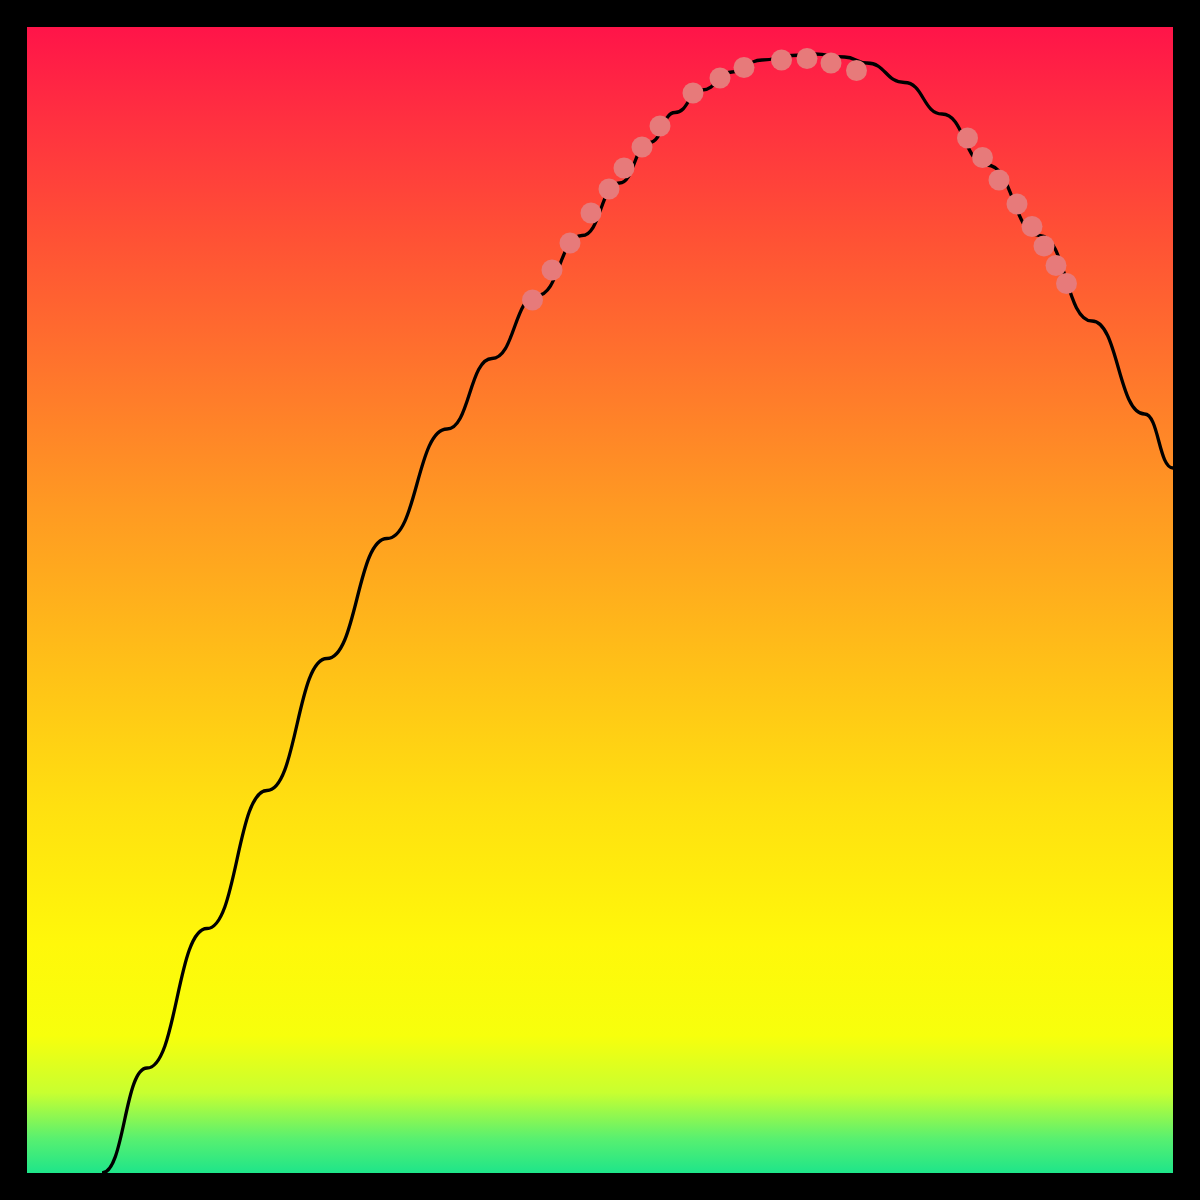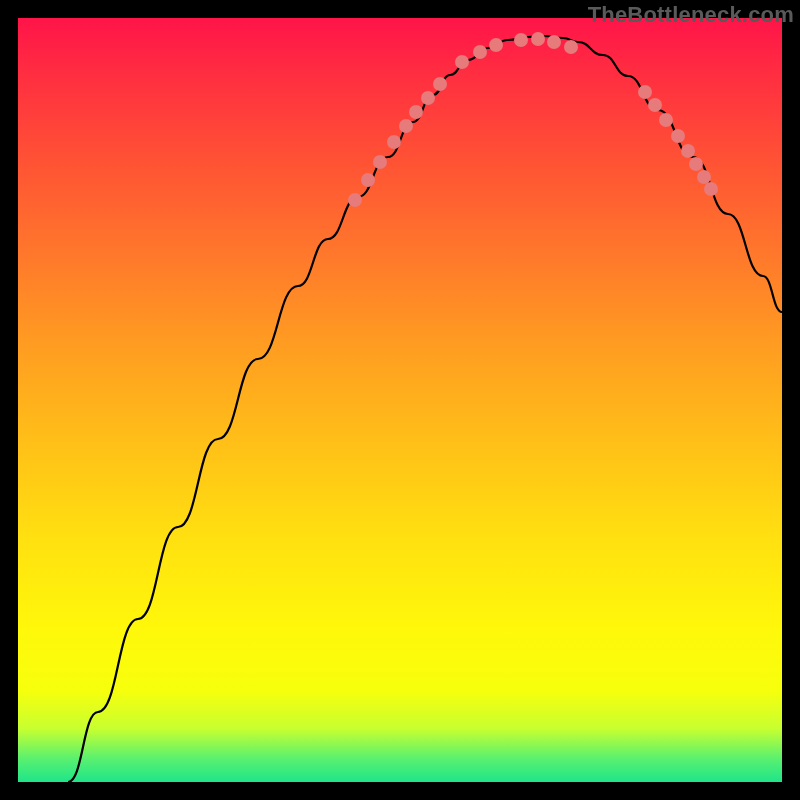--- a/index.html
+++ b/index.html
@@ -48,14 +48,13 @@
         <circle cx="627" cy="74" r="7" fill="#e77a7a"></circle>
         <circle cx="637" cy="87" r="7" fill="#e77a7a"></circle>
         <circle cx="648" cy="102" r="7" fill="#e77a7a"></circle>
         <circle cx="660" cy="118" r="7" fill="#e77a7a"></circle>
         <circle cx="670" cy="133" r="7" fill="#e77a7a"></circle>
         <circle cx="678" cy="146" r="7" fill="#e77a7a"></circle>
         <circle cx="686" cy="159" r="7" fill="#e77a7a"></circle>
         <circle cx="693" cy="171" r="7" fill="#e77a7a"></circle>
       </svg>
   </div>
-  <div class="watermark">TheBottleneck.com</div>
 </div>
 
 </body></html>

